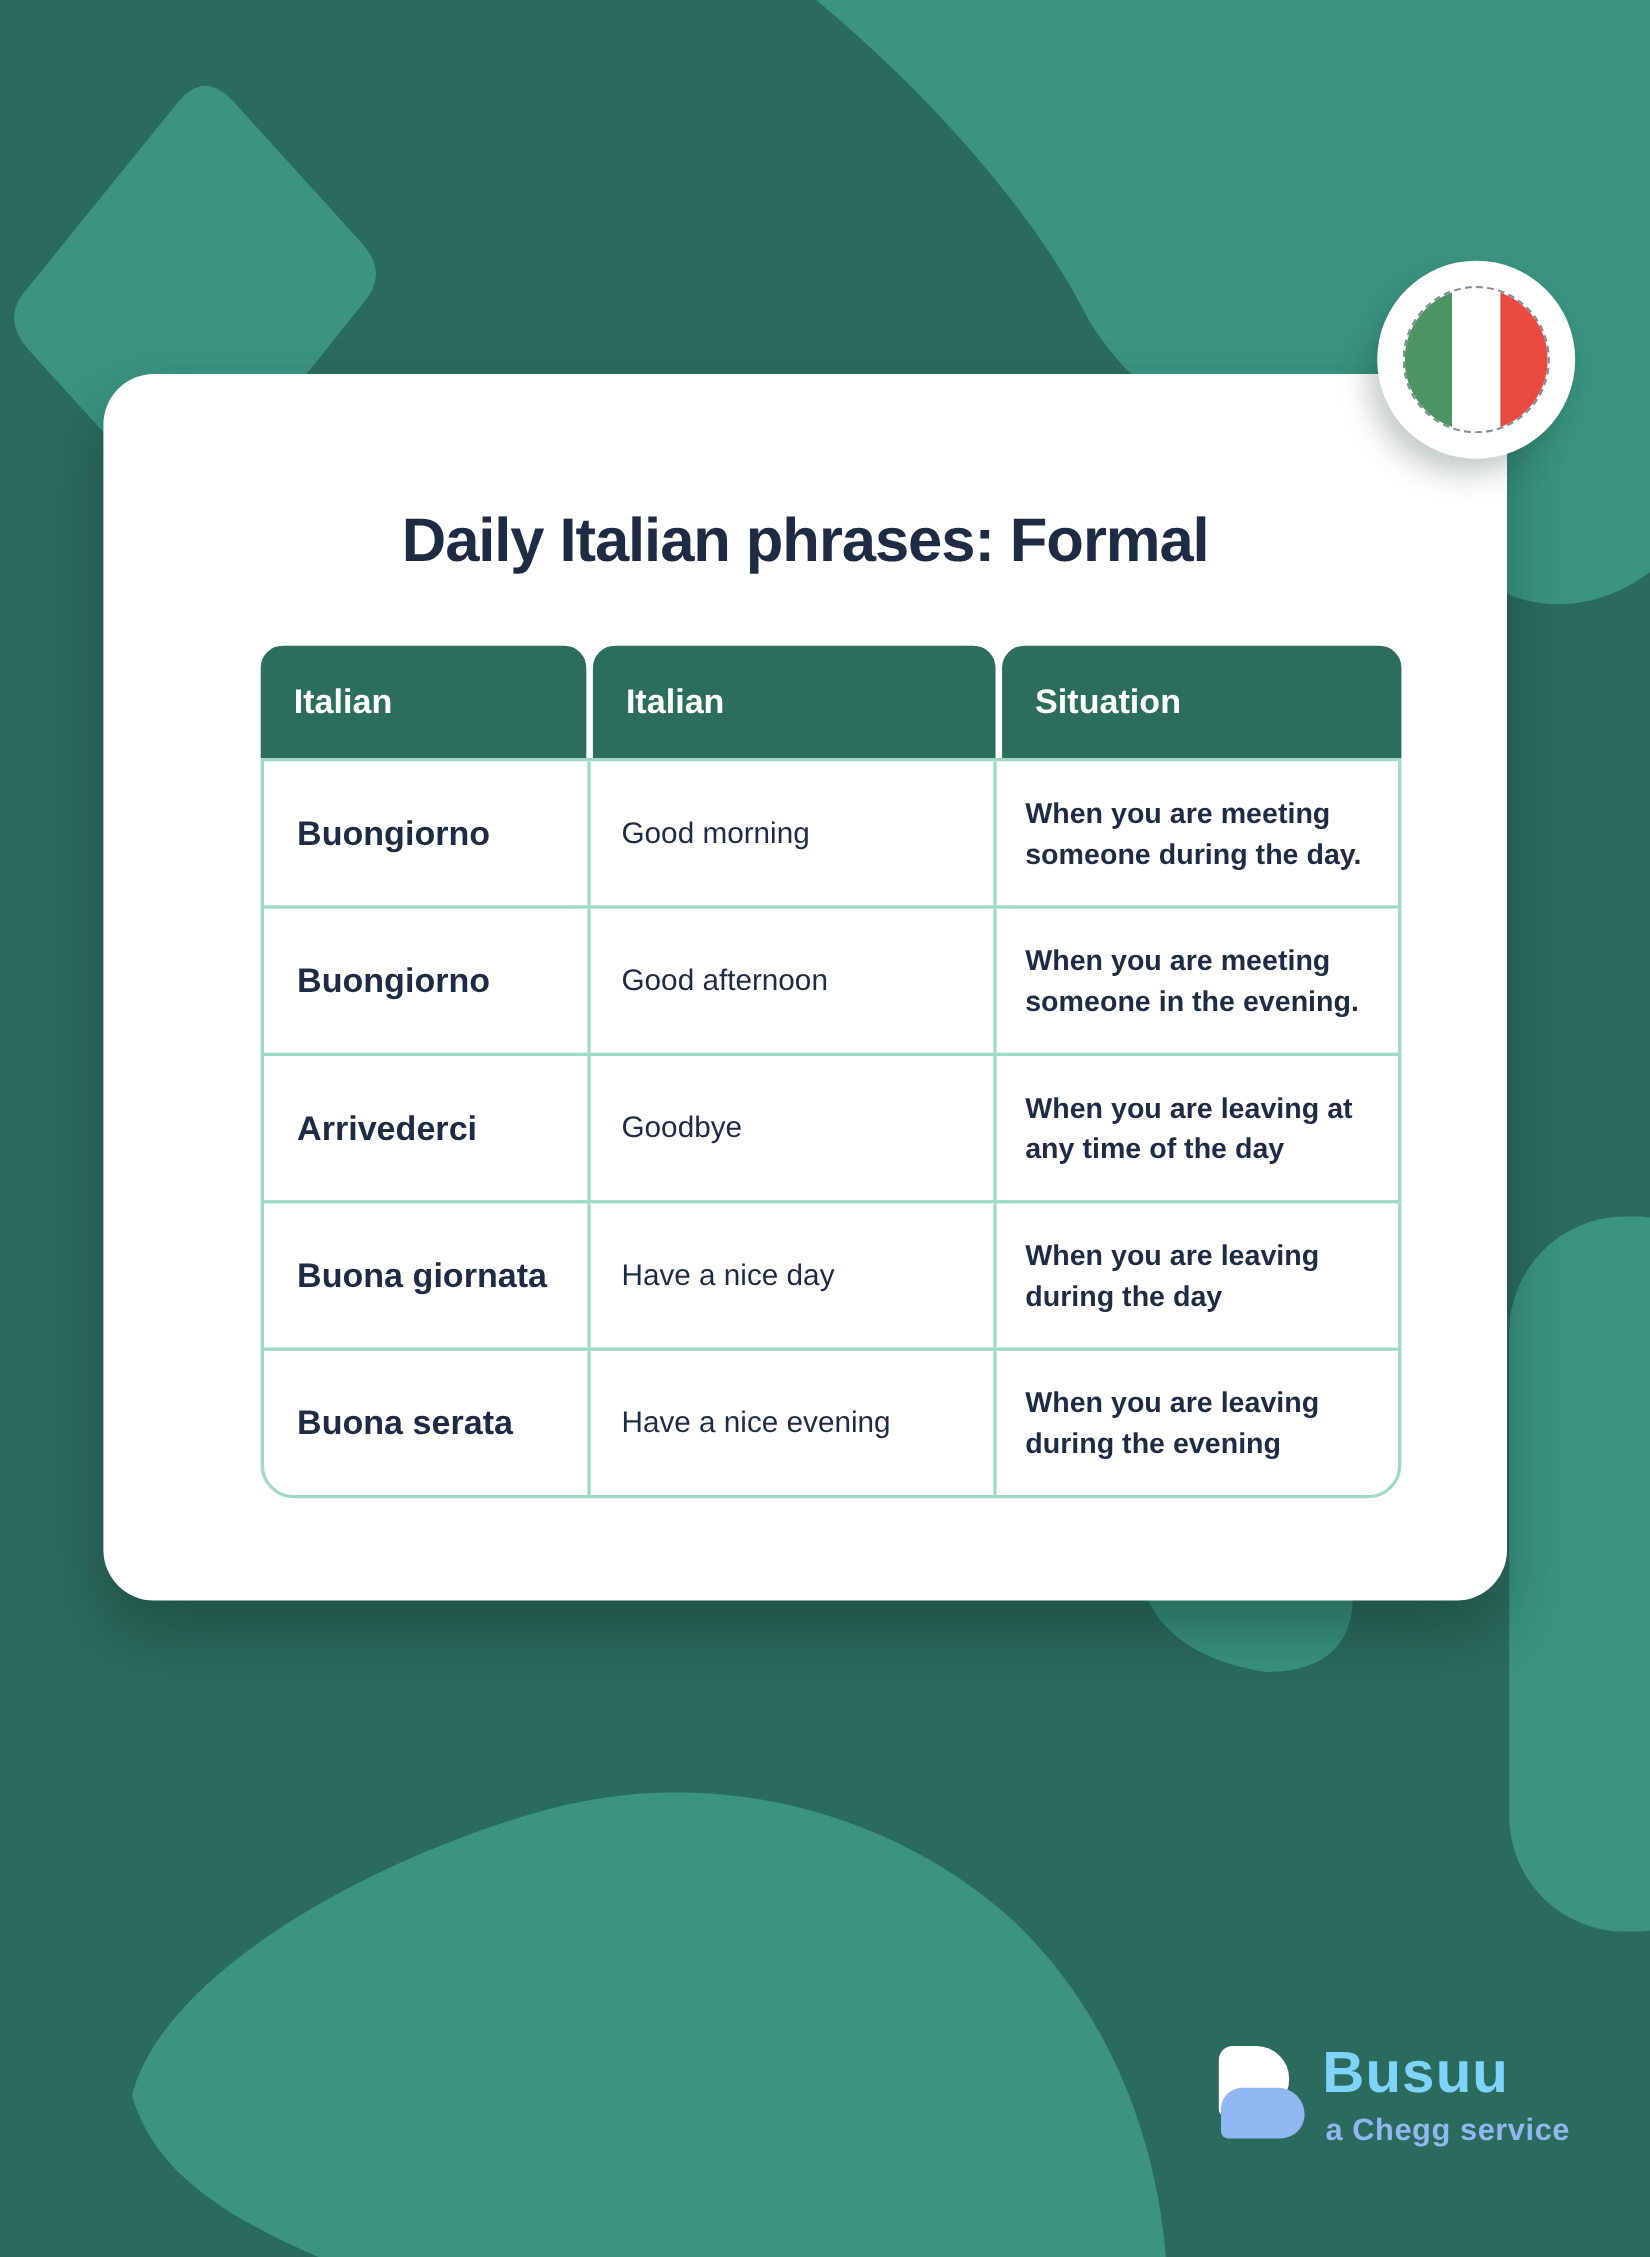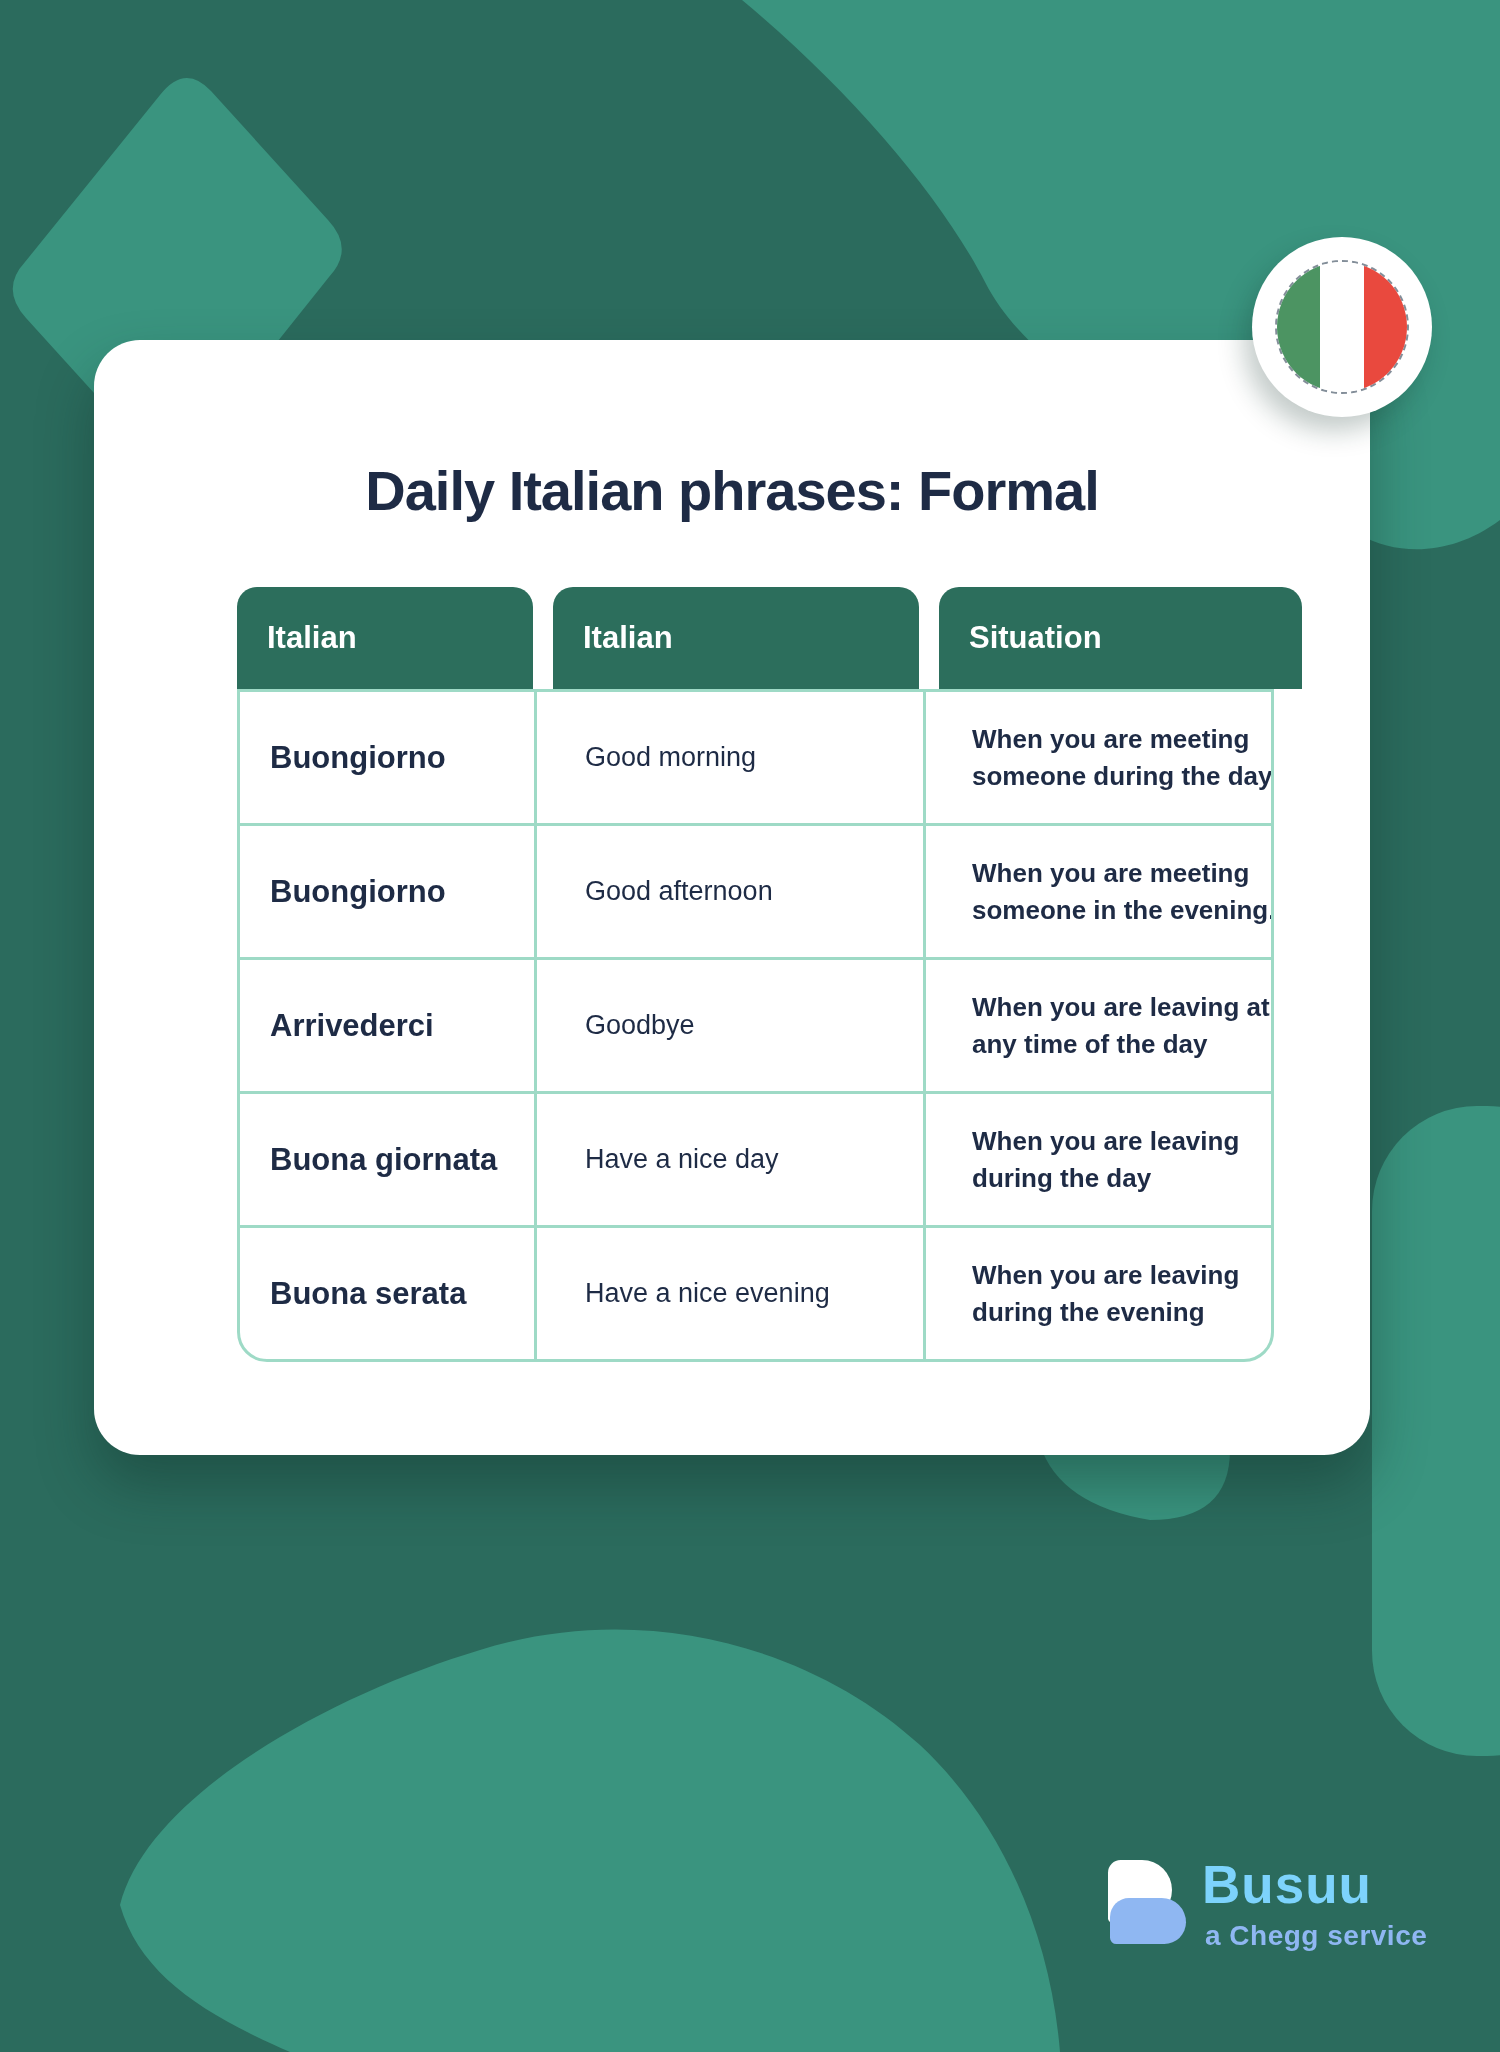--- a/index.html
+++ b/index.html
@@ -33,31 +33,31 @@
     width:134px;height:134px;border-radius:50%;overflow:hidden;
     border:2px dashed rgba(30,50,70,0.55);box-sizing:border-box;
     display:flex;
   }
   .flag .g{flex:1;background:#4C9462;}
   .flag .w{flex:1;background:#FFFFFF;}
   .flag .r{flex:1;background:#E9493E;}
 
   
   .phrase-table{position:absolute;left:143px;top:247px;width:1037px;}
-  .thead{display:grid;grid-template-columns:296px 366px 363px;column-gap:20px;}
+  .thead{display:grid;grid-template-columns:296px 366px 363px;column-gap:6px;}
   .th{
     height:102px;background:#2C6E5C;border-radius:20px 20px 0 0;
     color:#FFFFFF;font-size:31px;font-weight:bold;
     display:flex;align-items:center;padding-left:30px;box-sizing:border-box;
   }
   .tbody{
     border:3px solid #9EDAC6;border-radius:0 0 30px 30px;
     background:#FFFFFF;overflow:hidden;
   }
-  .tr{display:grid;grid-template-columns:297px 369px 365px;height:131px;border-bottom:3px solid #9EDAC6;gap:20px;}
+  .tr{display:grid;grid-template-columns:297px 369px 365px;height:131px;border-bottom:3px solid #9EDAC6;}
   .tr:last-child{border-bottom:none;}
   .td{
     display:flex;align-items:center;box-sizing:border-box;
     border-right:3px solid #9EDAC6;color:#1E2B45;
   }
   .td:last-child{border-right:none;}
   .td.c1{font-size:31px;font-weight:bold;padding-left:30px;}
   .td.c2{font-size:27px;font-weight:normal;padding-left:28px;}
   .td.c3{font-size:26px;font-weight:bold;line-height:37px;padding-left:26px;padding-right:24px;}
 

